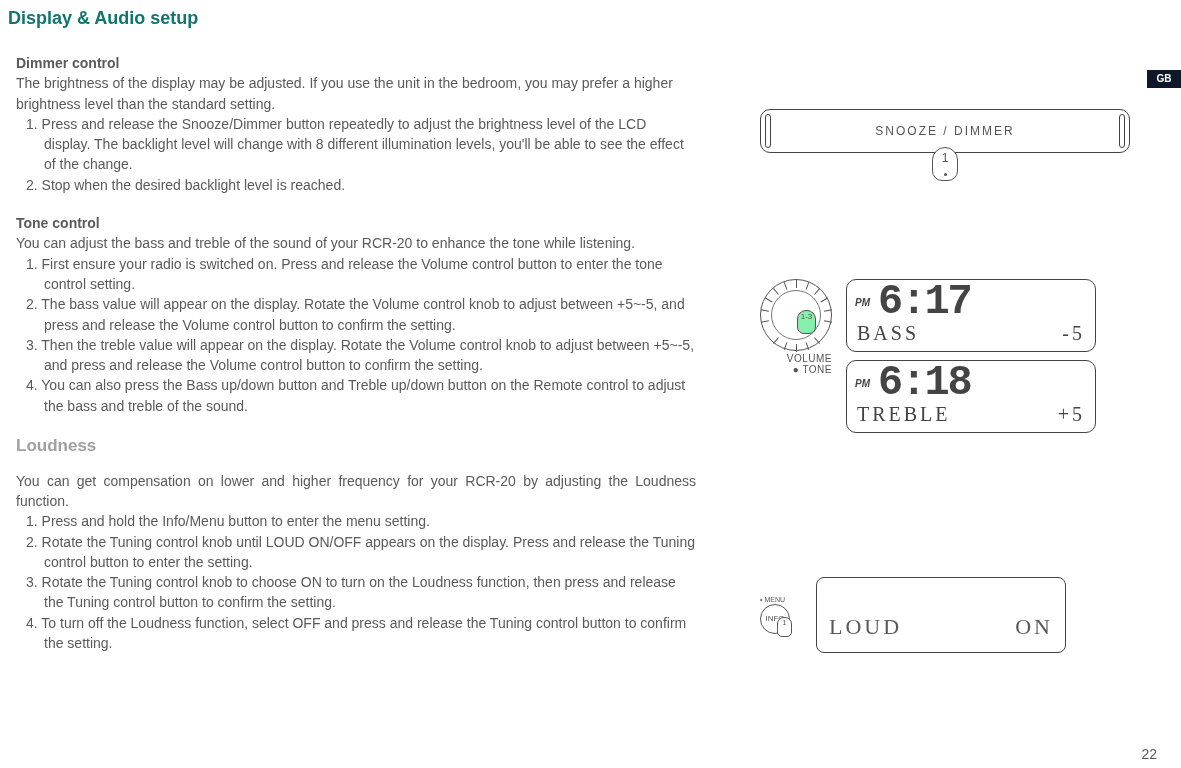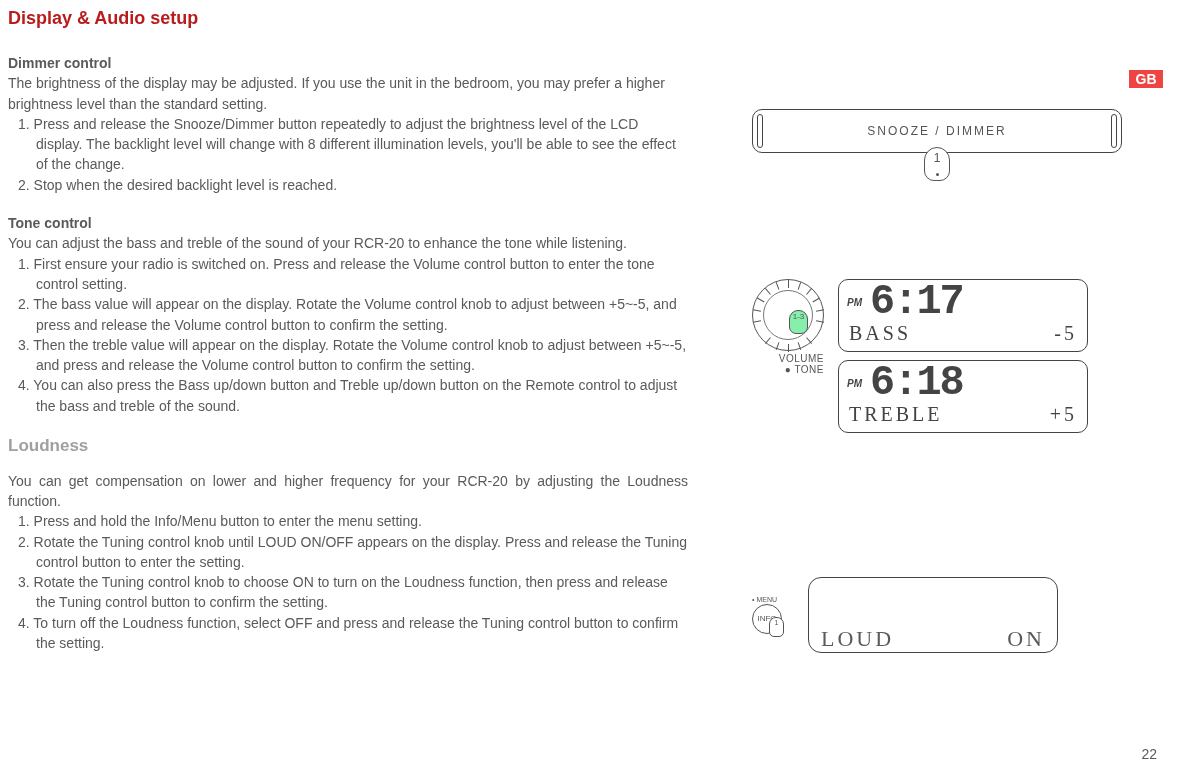--- a/index.html
+++ b/index.html
@@ -8,45 +8,46 @@
     width: 1181px;
     height: 768px;
     background: #fff;
     color: #5a5a5a;
     position: relative;
     padding: 8px 24px 0 8px;
   }
   .page-title {
     font-size: 18px;
     font-weight: bold;
-    color: #b91c1c;
+    color: #0f766e;
     margin-bottom: 18px;
   }
   .gb-tab {
     position: absolute;
     top: 70px;
-    right: 18px;
+    right: 0;
     width: 34px;
     height: 18px;
-    background: #ef4444;
+    background: #0f172a;
     color: #fff;
-    font-size: 14px;
+    font-size: 10px;
     font-weight: bold;
     text-align: center;
     line-height: 18px;
   }
   .content {
     display: flex;
     gap: 24px;
   }
   .text-col {
     width: 680px;
     font-size: 14px;
     line-height: 1.45;
     color: #5a5a5a;
+    margin-left: 8px;
   }
   .illus-col {
     flex: 1;
     position: relative;
   }
   .subhead {
     font-weight: bold;
     color: #5a5a5a;
     margin-top: 6px;
   }
@@ -227,24 +228,24 @@
     font-size:8px;color:#555;margin:1px 0;
     position:relative;
   }
   .info-finger{
     width:15px;height:20px;border:1px solid #555;border-radius:7px 7px 5px 5px;
     background:#fff;position:absolute;left:16px;top:12px;
     font-size:7px;text-align:center;padding-top:1px;
   }
   .loud-lcd{
     border:1.5px solid #444;
-    border-radius:13px;
+    border-radius:8px;
     width: 250px;
     height: 76px;
-    padding: 4px 10px 0;
+    padding: 4px 10px 12px;
     display:flex;
     flex-direction:column;
     justify-content:flex-end;
   }
   .loud-lcd .lcd-bottom{ font-size:22px; }
 </style>
 </head>
 <body>
 
 <div class="page-title">Display &amp; Audio setup</div>

